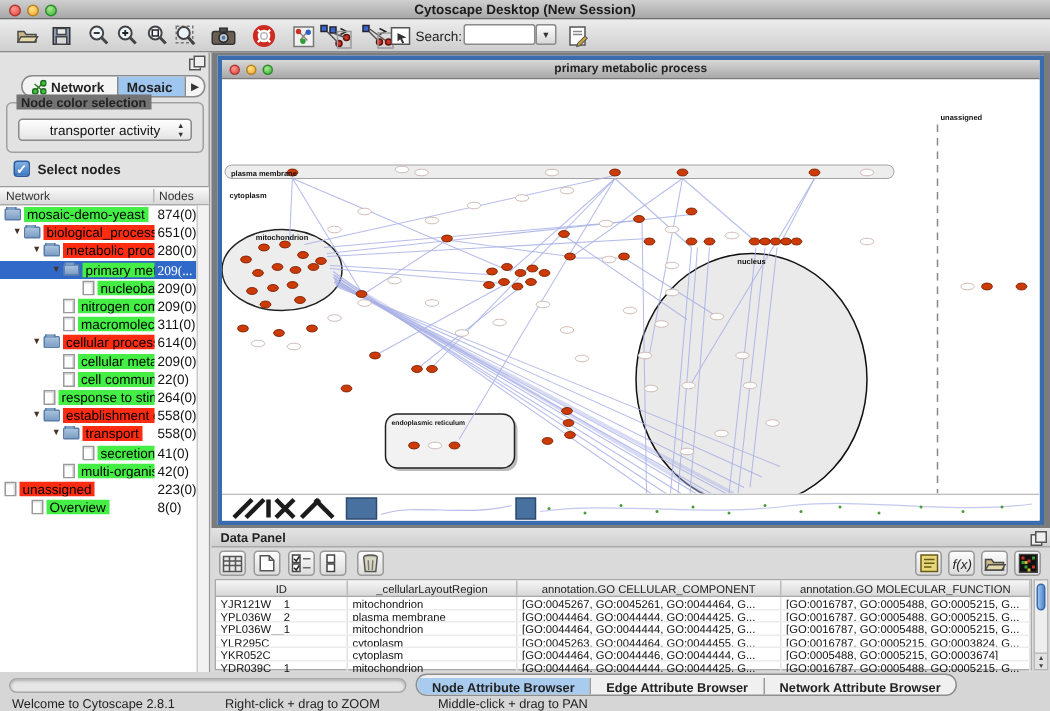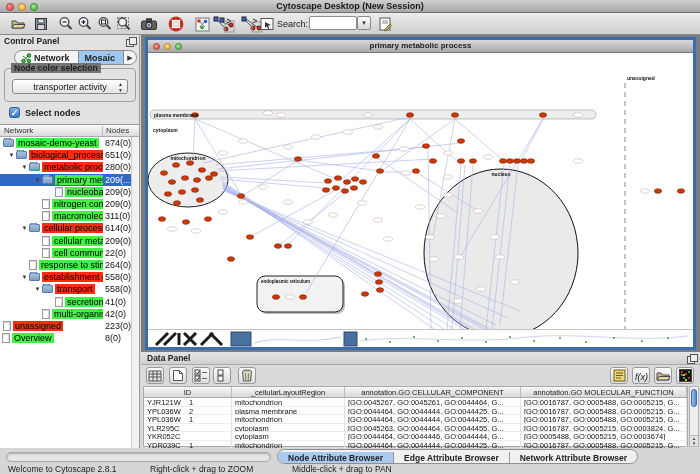--- a/index.html
+++ b/index.html
@@ -57,21 +57,21 @@
   .tr.sel{background:#3069c8;}
   .lwrap{flex:0 0 103px;overflow:hidden;display:flex;align-items:center;white-space:nowrap;}
   .tg{font-size:6px;color:#4a3428;width:9px;flex:none;text-align:center;}
   .fico{flex:none;width:11px;height:8px;background:linear-gradient(#a9c2dd,#7d9fc4);border:1px solid #5a7ca8;border-radius:1px;position:relative;margin-right:2px;}
   .fico:before{content:"";position:absolute;left:0;top:-3px;width:5px;height:2px;background:#7d9fc4;border:1px solid #5a7ca8;border-bottom:none;}
   .pico{flex:none;width:8px;height:10px;background:#fff;border:1px solid #999;margin-right:2px;box-shadow:inset -1px 1px 0 #ddd;}
   .lb{padding:0 2px;color:#000;white-space:nowrap;}
   .lb.g{background:#44ee44;}
   .lb.r{background:#ff2c12;}
   .vl{position:absolute;left:105px;color:#111;}
-  .sel .vl{color:#fff;}
+  .sel .vl{color:#fff;font-family:Liberation Serif, serif;}
   .cp-scroll{position:absolute;right:0;top:12px;bottom:0;width:8px;background:#f2f2f2;border-left:1px solid #ccc;}
 
   
   .desktop{position:absolute;left:141px;top:35px;right:0;height:317px;background:#7c7c7c;}
   .iframe{position:absolute;left:4px;top:2px;width:551px;height:313px;border:3px solid #3b6cad;background:#fff;padding-left:24px;}
   .ititle{position:absolute;left:0;top:0;right:0;height:13px;background:linear-gradient(#d8d8d8,#a8a8a8);
     border-bottom:1px solid #7a7a7a;}
   .ititle .tl{top:3px;width:7px;height:7px;}
   .ititle .tl.r{left:5px}.ititle .tl.y{left:16px}.ititle .tl.g{left:27px}
   .ititle .t{position:absolute;left:0;right:0;top:1px;text-align:center;font-size:8px;font-weight:bold;color:#222;}
@@ -222,21 +222,20 @@
     <svg width="16" height="16">
         <rect x="3" y="2" width="10" height="12" fill="#fff" stroke="#555"></rect>
         <line x1="5" y1="5" x2="11" y2="5" stroke="#888"></line>
         <line x1="5" y1="7" x2="11" y2="7" stroke="#888"></line>
         <path d="M8,13 l5,-5 l1.5,1.5 l-5,5 l-2,0.5 Z" fill="#caa23a" stroke="#555" stroke-width="0.7"></path>
       </svg>
     </span>
 </div>
 
 <div class="cpanel">
-  <div class="cp-head">Control Panel</div>
   <span class="floatico"></span>
 
   <div class="cp-tabs">
     <div class="cp-tab">
       <svg width="10" height="10">
           <line x1="2" y1="8" x2="8" y2="2" stroke="#2a7a2a"></line>
           <line x1="2" y1="3" x2="8" y2="8" stroke="#2a7a2a"></line>
           <circle cx="2.5" cy="8" r="1.8" fill="#3fbf3f" stroke="#1f6f1f"></circle>
           <circle cx="8" cy="2.5" r="1.8" fill="#3fbf3f" stroke="#1f6f1f"></circle>
           <circle cx="8" cy="8" r="1.8" fill="#3fbf3f" stroke="#1f6f1f"></circle>
@@ -380,21 +379,21 @@
           <span class="vl">42(0)</span>
         </div>
         <div class="tr">
           <div class="lwrap" style="padding-left: 3px;">
             <span class="pico"></span>
             <span class="lb r">unassigned</span>
           </div>
           <span class="vl">223(0)</span>
         </div>
         <div class="tr">
-          <div class="lwrap" style="padding-left: 2px;">
+          <div class="lwrap" style="padding-left: 21px;">
             <span class="pico"></span>
             <span class="lb g">Overview</span>
           </div>
           <span class="vl">8(0)</span>
         </div>
       </div>
     <div class="cp-scroll"></div>
   </div>
 </div>
 

